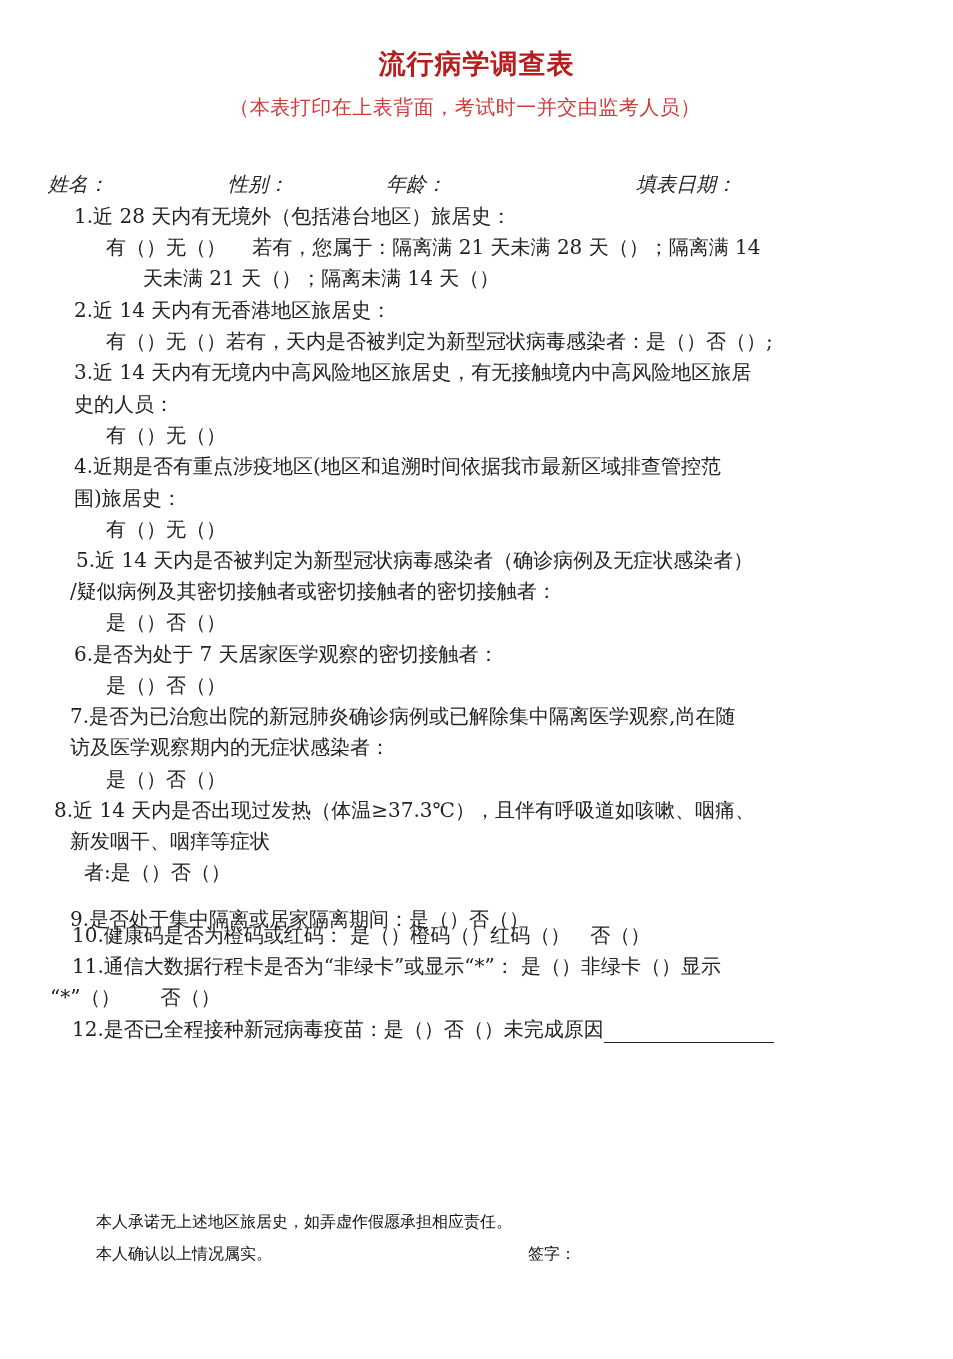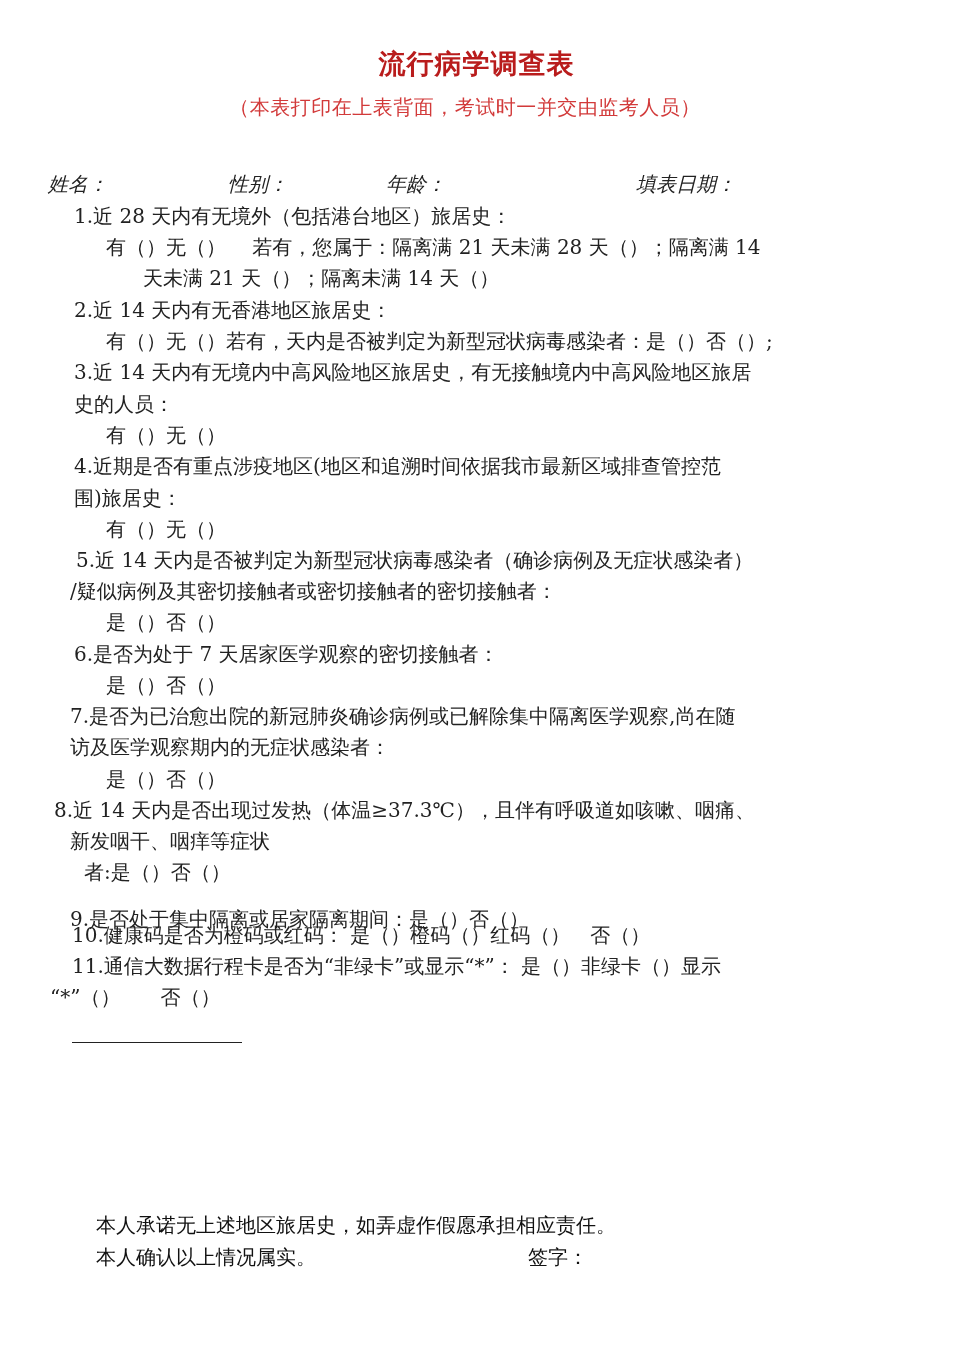--- a/index.html
+++ b/index.html
@@ -8,21 +8,21 @@
     .title { position: absolute; left: 0; width: 953px; top: 46px; text-align: center;
              font-family: "DejaVu Sans", "Liberation Sans", sans-serif; font-weight: bold;
              font-size: 27px; color: #b91c1c; letter-spacing: 1px; }
     .subtitle { position: absolute; left: 0; width: 930px; top: 94px; text-align: center;
                 font-family: "DejaVu Sans", "Liberation Sans", sans-serif; font-weight: normal;
                 font-size: 20px; color: #d23a3a; letter-spacing: 0.5px; }
     .line { position: absolute; white-space: nowrap; font-size: 20px; line-height: 28px; color: #222; }
     .hdr { position: absolute; top: 171px; font-size: 20px; color: #222; font-style: italic; }
     .uline { display: inline-block; width: 170px; border-bottom: 1.5px solid #222; height: 20px; vertical-align: bottom; }
     .pledge { position: absolute; white-space: nowrap; font-family: "DejaVu Sans", "Liberation Sans", sans-serif;
-              font-size: 20px; color: #111; }
+              font-size: 16px; color: #111; }
   </style>
 </head>
 <body>
 
 <div class="title">流行病学调查表</div>
 <div class="subtitle">（本表打印在上表背面，考试时一并交由监考人员）</div>
 
 <div class="hdr" style="left:48px;">姓名：</div>
 <div class="hdr" style="left:228px;">性别：</div>
 <div class="hdr" style="left:386px;">年龄：</div>
@@ -59,18 +59,18 @@
 <div class="line" style="left:84px; top:858px;">者:是（）否（）</div>
 
 <div class="line" style="left:70px; top:889px;margin-top:16px;">9.是否处于集中隔离或居家隔离期间：是（）否（）</div>
 
 <div class="line" style="left:72px; top:921px;">10.健康码是否为橙码或红码： 是（）橙码（）红码（）　否（）</div>
 
 <div class="line" style="left:72px; top:952px;">11.通信大数据行程卡是否为“非绿卡”或显示“*”： 是（）非绿卡（）显示</div>
 <div class="line" style="left:50px; top:983px;">“*”（）　　否（）</div>
 
 <div class="line" style="left:72px; top:1015px;">
-  <span class="uline"></span>
+  <span>12.是否已全程接种新冠病毒疫苗：是（）否（）未完成原因</span><span class="uline"></span>
 </div>
 
 <div class="pledge" style="left:96px; top:1212px;">本人承诺无上述地区旅居史，如弄虚作假愿承担相应责任。</div>
 <div class="pledge" style="left:96px; top:1244px;">本人确认以上情况属实。</div>
 <div class="pledge" style="left:528px; top:1244px;">签字：</div>
 
 </body></html>

